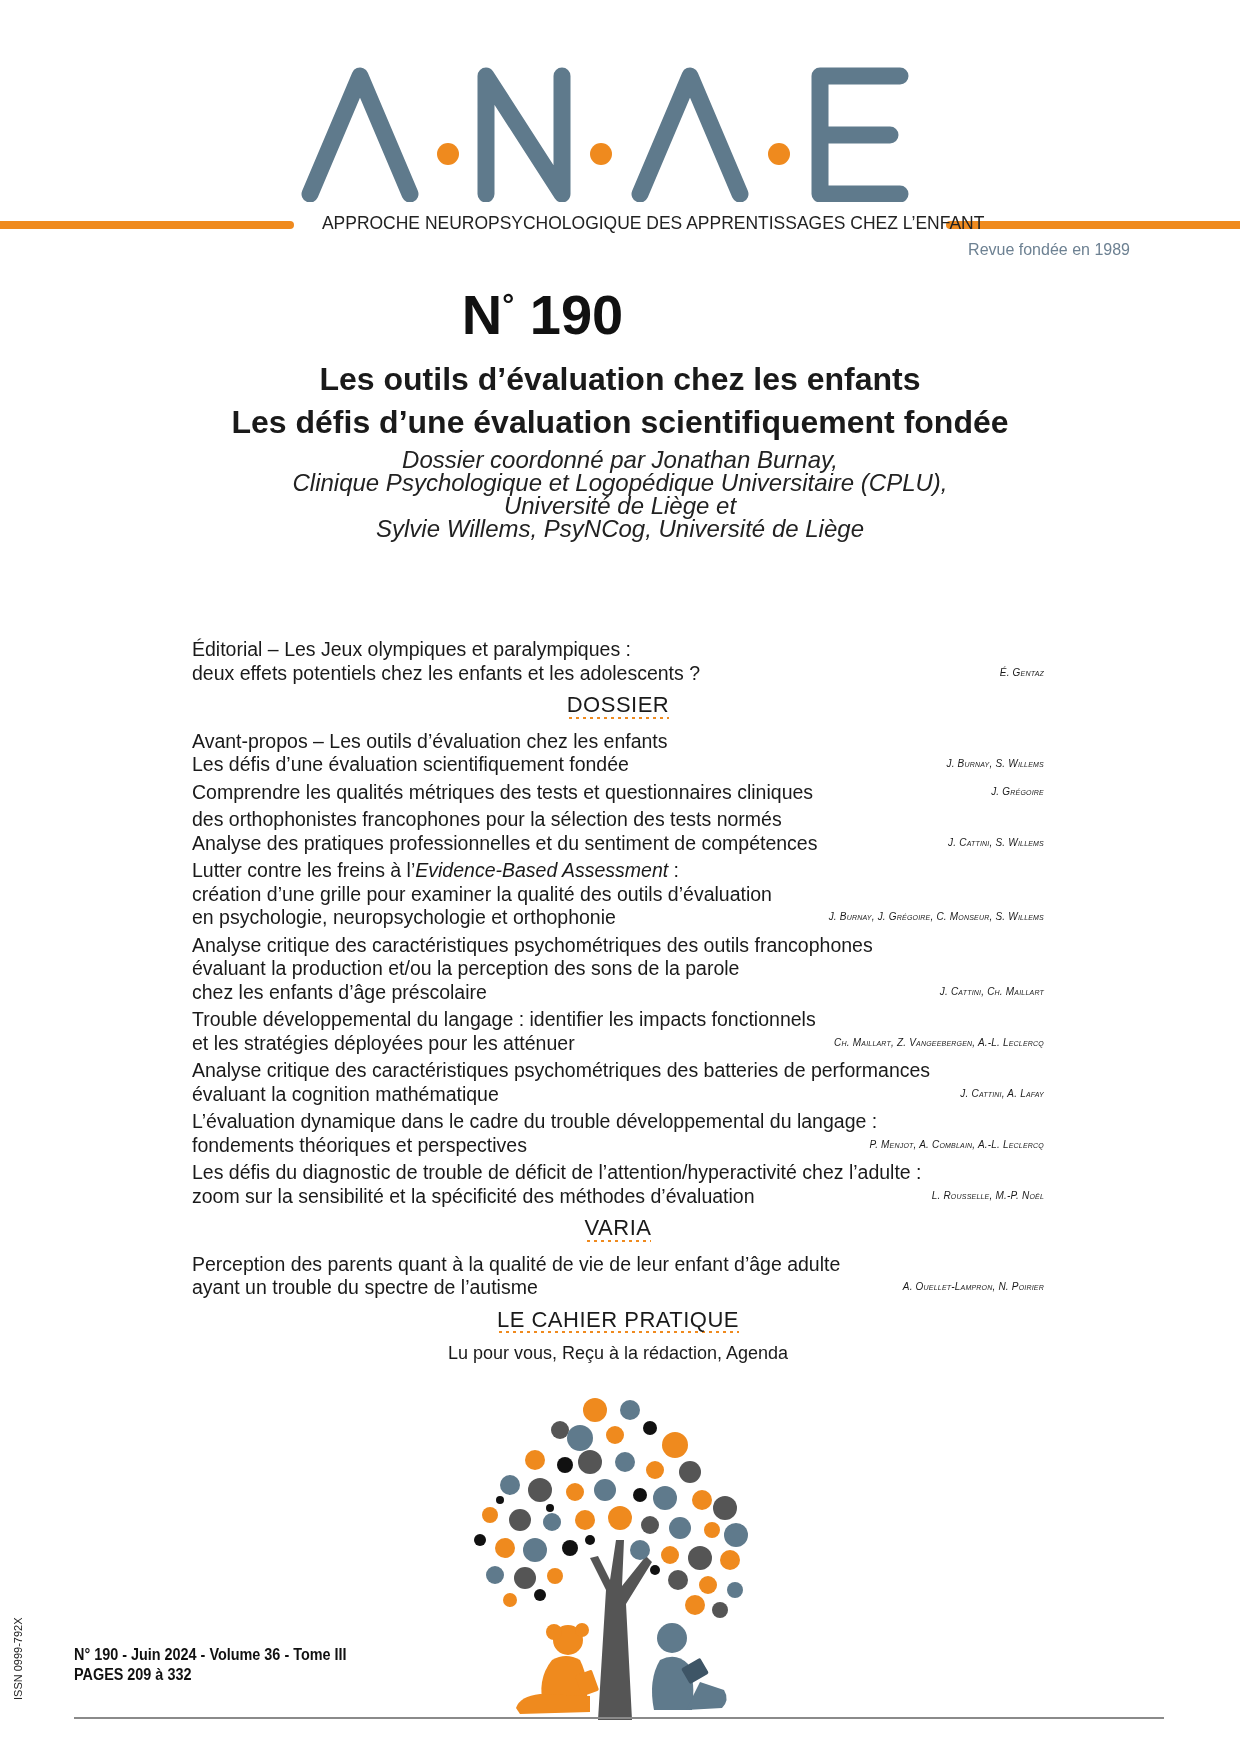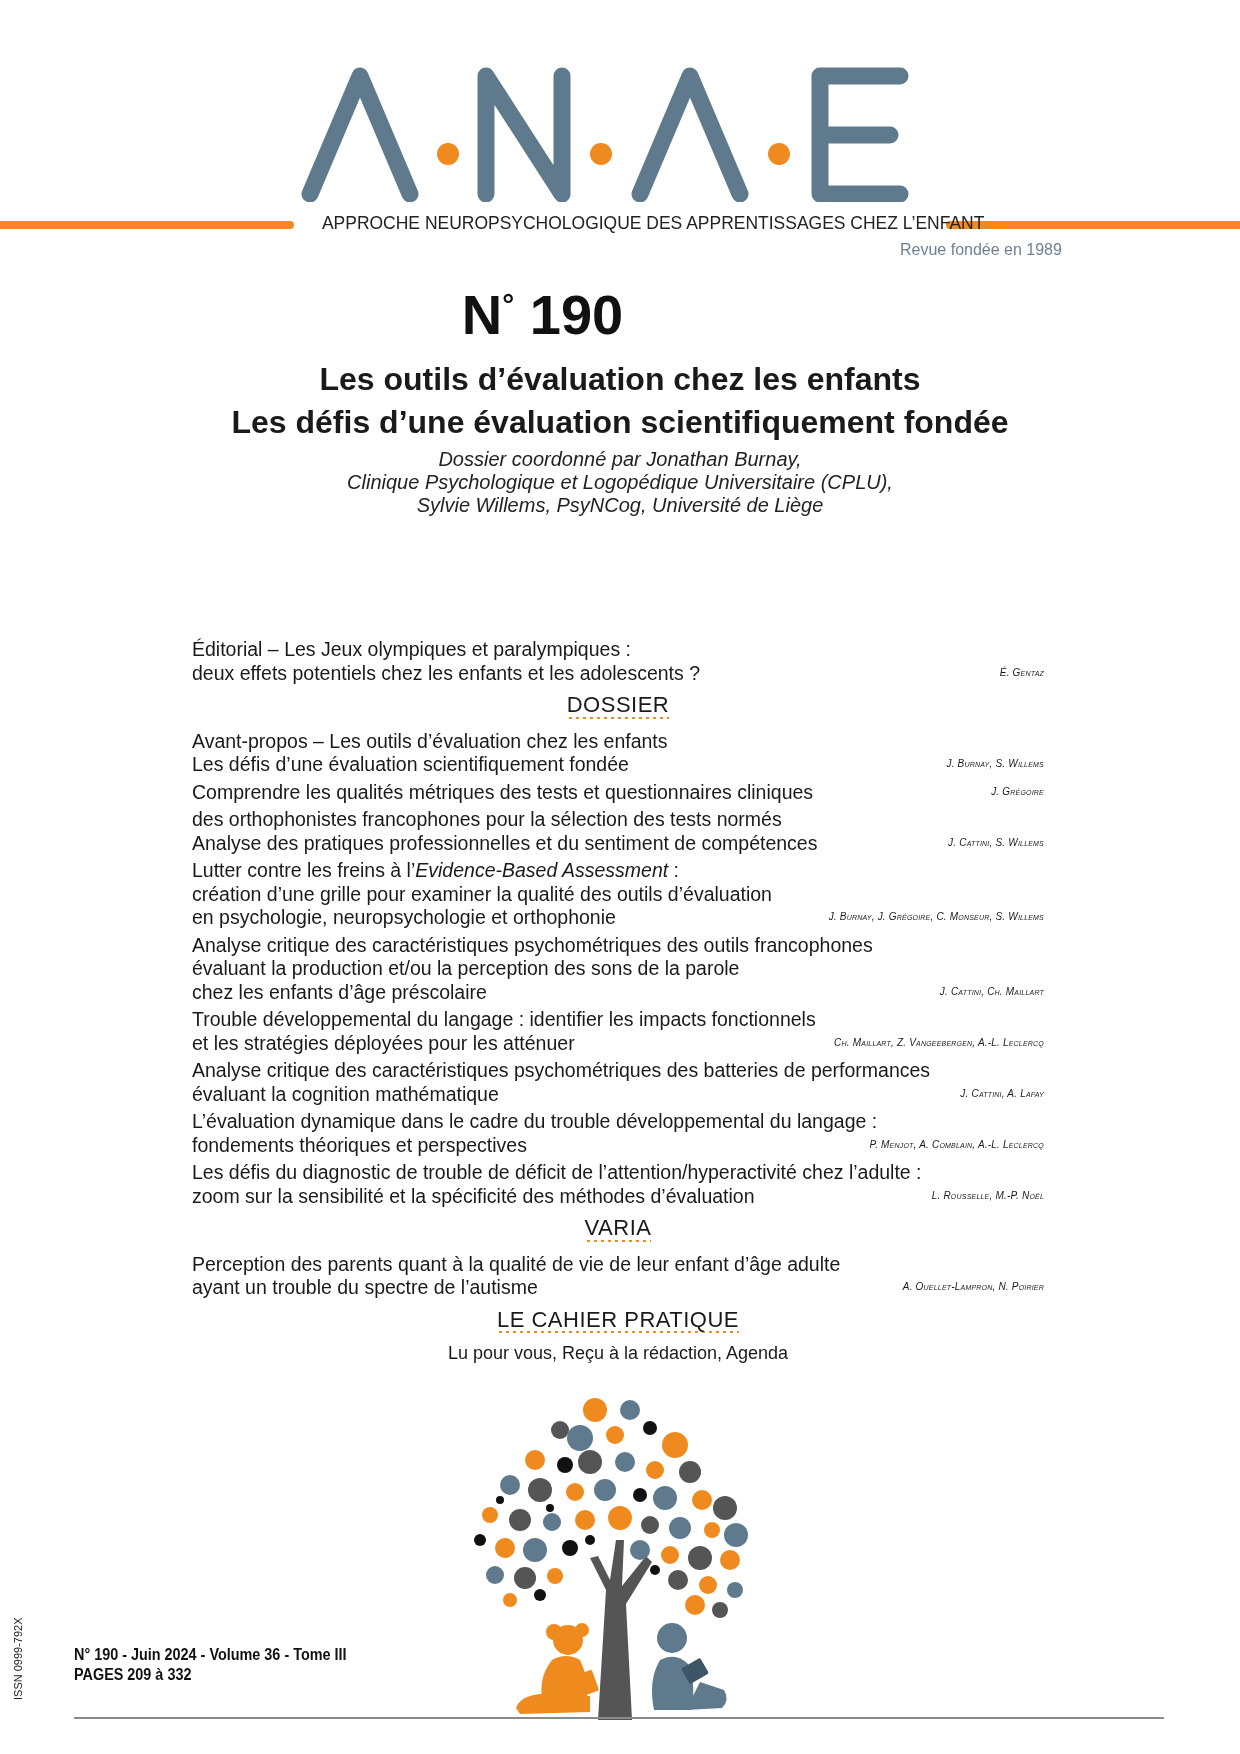--- a/index.html
+++ b/index.html
@@ -13,28 +13,28 @@
   
   .logo { left: 300px; top: 62px; width: 640px; height: 140px; }
   .logo svg { width: 100%; height: 100%; display: block; }
   .rule-left  { left: 0; top: 221px; width: 294px; height: 8px; background: #ef8a1e; border-radius: 0 4px 4px 0; }
   .rule-right { left: 946px; top: 221px; width: 294px; height: 8px; background: #ef8a1e; border-radius: 4px 0 0 4px; }
   .subtitle {
     left: 296px; top: 212px; width: 648px; text-align: center;
     font-size: 19px; letter-spacing: 0px; color: #222; transform: scaleX(0.92); transform-origin: center;
     white-space: nowrap;
   }
-  .founded { left: 900px; top: 241px; width: 230px; font-size: 16px; color: #6d8192; }
+  .founded { left: 900px; top: 241px; width: 230px; text-align: right; font-size: 16px; color: #6d8192; }
 
   
   .issue-no { left: 0; top: 282px; width: 1085px; text-align: center; font-size: 56px; font-weight: bold; color: #111; }
   .issue-no sup { font-size: 34px; position: relative; top: -2px; font-weight: bold; }
   .title-1 { left: 0; top: 361px; width: 1240px; text-align: center; font-size: 32px; font-weight: bold; color: #1a1a1a; }
   .title-2 { left: 0; top: 404px; width: 1240px; text-align: center; font-size: 32px; font-weight: bold; color: #1a1a1a; }
-  .coord { left: 0; top: 448px; width: 1240px; text-align: center; font-size: 20px; font-style: italic; line-height: 23px; color: #222; }
+  .coord { left: 0; top: 448px; width: 1240px; text-align: center; font-size: 24px; font-style: italic; line-height: 23px; color: #222; }
 
   
   .toc { left: 192px; top: 638px; width: 852px; font-size: 19.5px; line-height: 23.5px; color: #1a1a1a; }
   .entry { position: relative; margin-bottom: 4px; }
   .entry .line { display: block; white-space: nowrap; }
   .entry .authors {
     position: absolute; right: 0; bottom: 1px; font-style: italic; font-size: 10px;
     font-variant: small-caps; letter-spacing: 0.2px; white-space: nowrap;
   }
   .section-head {
@@ -87,20 +87,21 @@
 <div class="abs founded">Revue fondée en 1989</div>
 
 <div class="abs issue-no">
   <span>N</span><sup style="font-size:30px;vertical-align:top;position:relative;top:6px;">°</sup><span> 190</span>
 </div>
 <div class="abs title-1">Les outils d’évaluation chez les enfants</div>
 <div class="abs title-2">Les défis d’une évaluation scientifiquement fondée</div>
 <div class="abs coord">
   <div>Dossier coordonné par Jonathan Burnay,</div>
   <div>Clinique Psychologique et Logopédique Universitaire (CPLU),</div>
+  <div>Université de Liège et</div>
   <div>Sylvie Willems, PsyNCog, Université de Liège</div>
 </div>
 
 <div class="abs toc">
 
   <div class="entry">
     <span class="line">Éditorial – Les Jeux olympiques et paralympiques :</span>
     <span class="line">deux effets potentiels chez les enfants et les adolescents ?</span>
     <span class="authors">É. Gentaz</span>
   </div>

